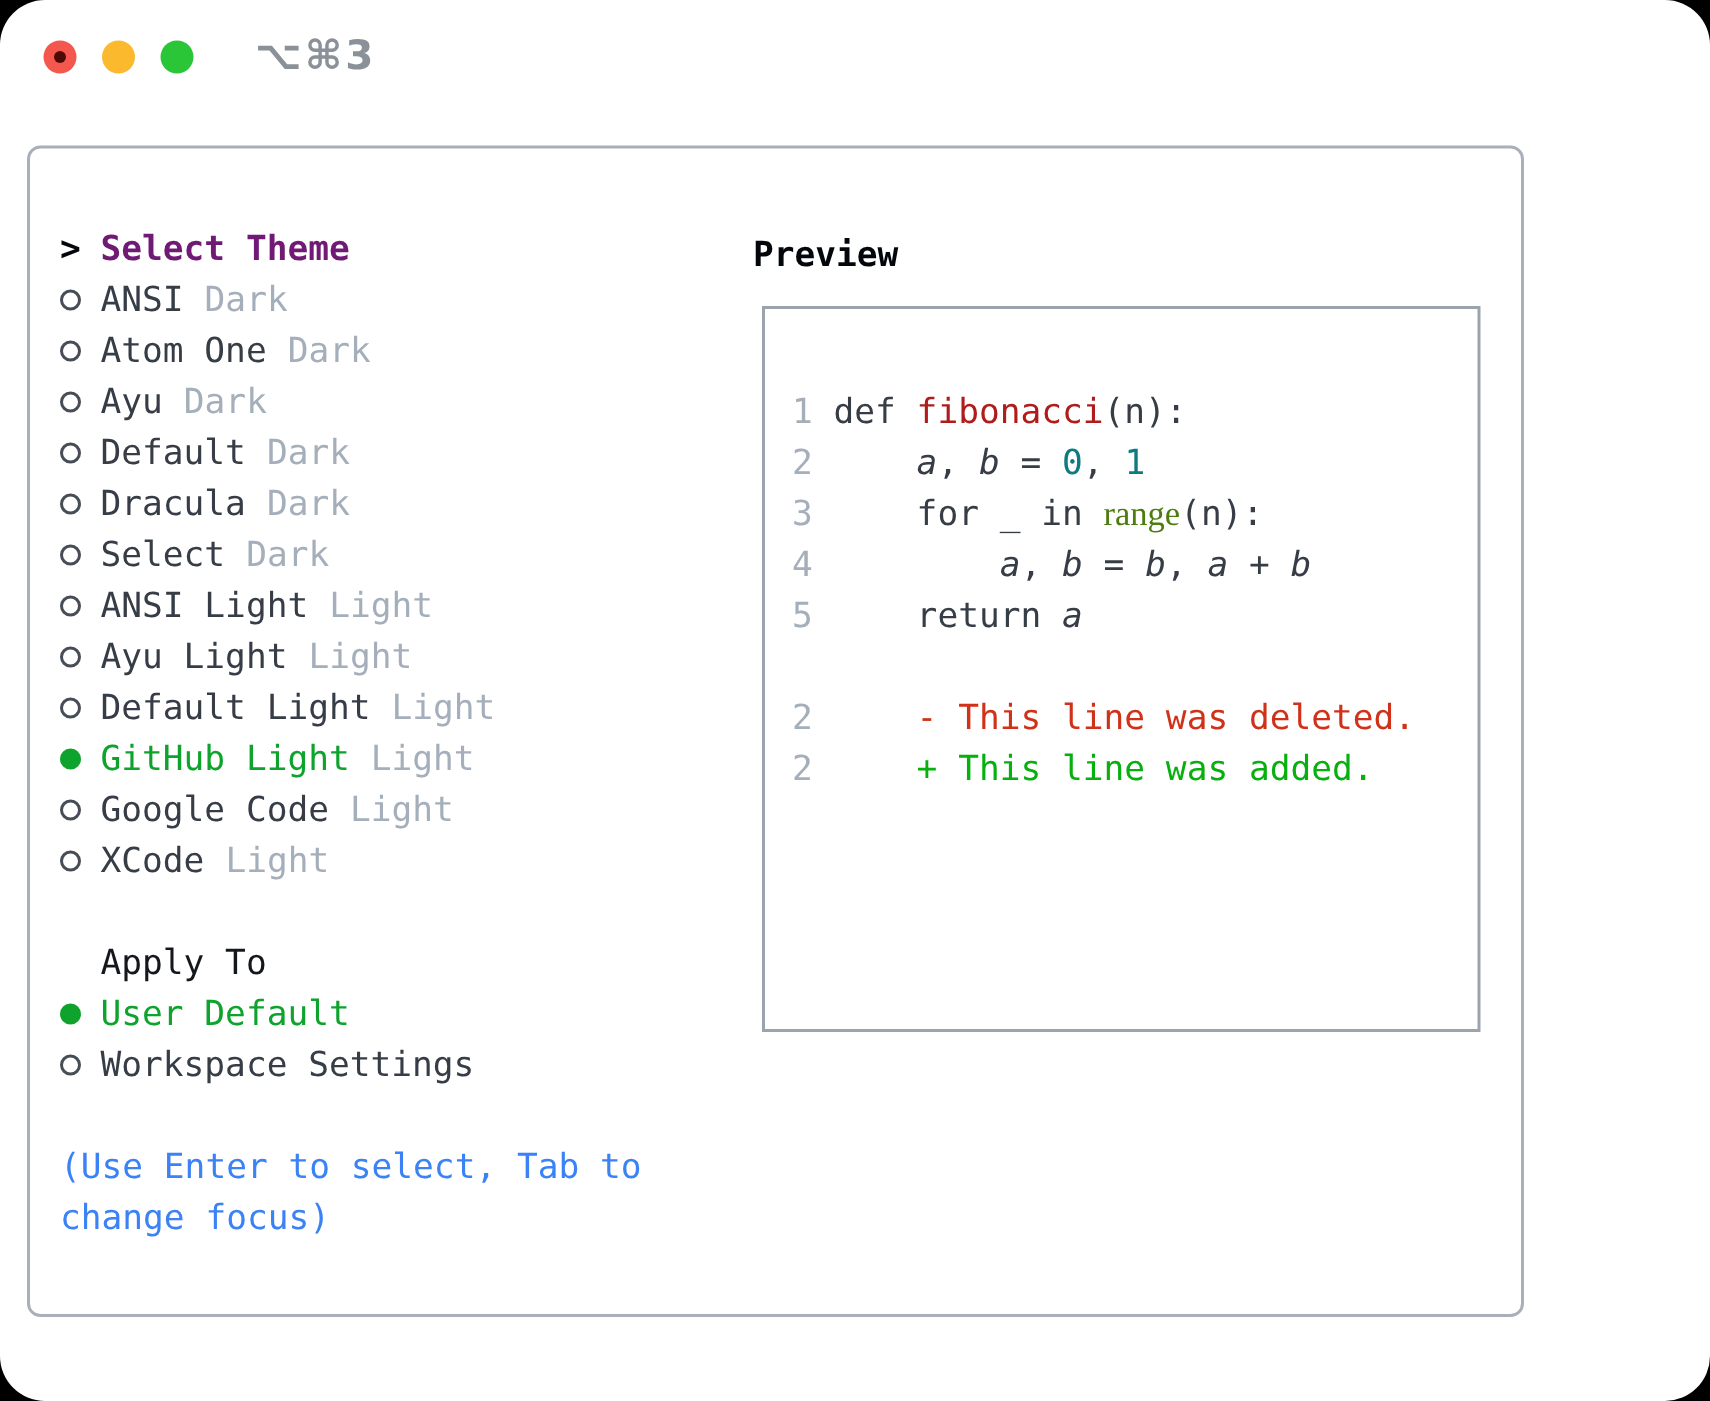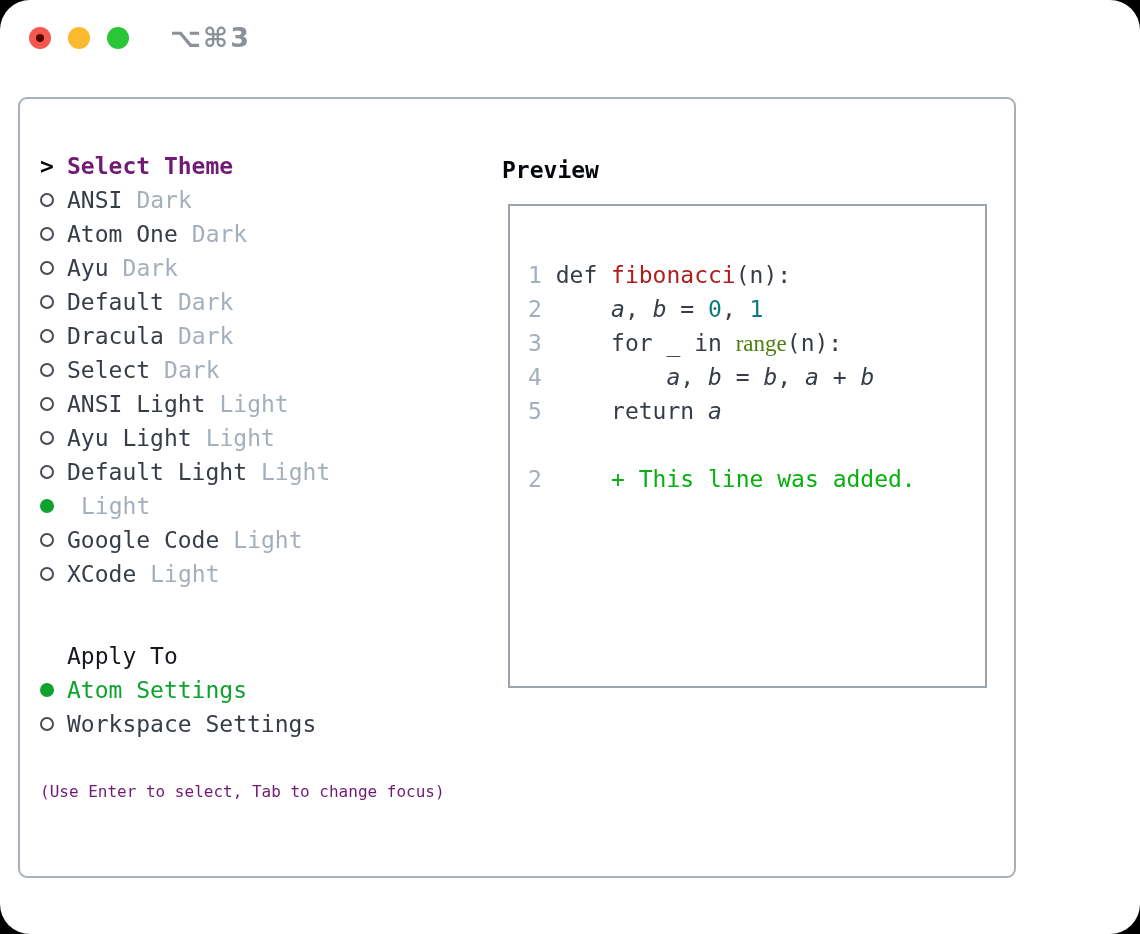--- a/index.html
+++ b/index.html
@@ -43,23 +43,23 @@
   .circle{
     width:14px;height:14px;border:2px solid #464d56;border-radius:50%;
     box-sizing:border-box;background:transparent;
   }
   .circle.filled{background:#0ea32d;border-color:#0ea32d;}
   .prompt{font-weight:bold;color:#03060a;font-size:23px;}
   .heading{font-weight:bold;color:#701a75;}
   .subheading{color:#14181d;}
   .green-text{color:#0ea32d;}
   .suffix{color:#a5afbb;margin-left:14px;}
-  .apply-block{margin-top:48px;}
+  .apply-block{margin-top:34px;}
   .help{
-    margin-top:34px;font-size:16px;line-height:34px;color:#701a75;width:442px;
+    margin-top:34px;font-size:23px;line-height:34px;color:#3b82f6;width:442px;
   }
   
   .right-col{position:absolute;left:482px;top:54px;}
   .preview-heading{
     font-size:23px;font-weight:bold;color:#03060a;line-height:34px;
   }
   .preview-box{
     margin-top:17px;margin-left:6px;
     width:479px;height:484px;box-sizing:border-box;
     border:2px solid #9ba3ad;background:#fff;
@@ -100,49 +100,50 @@
       <div id="theme-list">
           <div class="row"><span class="bullet-col"><span class="circle"></span></span><span>ANSI</span><span class="suffix">Dark</span></div>
           <div class="row"><span class="bullet-col"><span class="circle"></span></span><span>Atom One</span><span class="suffix">Dark</span></div>
           <div class="row"><span class="bullet-col"><span class="circle"></span></span><span>Ayu</span><span class="suffix">Dark</span></div>
           <div class="row"><span class="bullet-col"><span class="circle"></span></span><span>Default</span><span class="suffix">Dark</span></div>
           <div class="row"><span class="bullet-col"><span class="circle"></span></span><span>Dracula</span><span class="suffix">Dark</span></div>
           <div class="row"><span class="bullet-col"><span class="circle"></span></span><span>Select</span><span class="suffix">Dark</span></div>
           <div class="row"><span class="bullet-col"><span class="circle"></span></span><span>ANSI Light</span><span class="suffix">Light</span></div>
           <div class="row"><span class="bullet-col"><span class="circle"></span></span><span>Ayu Light</span><span class="suffix">Light</span></div>
           <div class="row"><span class="bullet-col"><span class="circle"></span></span><span>Default Light</span><span class="suffix">Light</span></div>
-          <div class="row"><span class="bullet-col"><span class="circle filled"></span></span><span class="suffix">Light</span></div>
+          <div class="row"><span class="bullet-col"><span class="circle filled"></span></span><span class="green-text">GitHub Light</span><span class="suffix">Light</span></div>
           <div class="row"><span class="bullet-col"><span class="circle"></span></span><span>Google Code</span><span class="suffix">Light</span></div>
           <div class="row"><span class="bullet-col"><span class="circle"></span></span><span>XCode</span><span class="suffix">Light</span></div>
         </div>
 
       <div class="apply-block">
         <div class="row">
           <span class="bullet-col"></span>
           <span class="subheading">Apply To</span>
         </div>
         <div id="apply-options">
-            <div class="row"><span class="bullet-col"><span class="circle filled"></span></span><span class="green-text">Atom Settings</span></div>
+            <div class="row"><span class="bullet-col"><span class="circle filled"></span></span><span class="green-text">User Default</span></div>
             <div class="row"><span class="bullet-col"><span class="circle"></span></span><span>Workspace Settings</span></div>
           </div>
       </div>
 
       <div class="help">(Use Enter to select, Tab to change focus)</div>
 
     </div>
 
     <div class="right-col">
       <div class="preview-heading">Preview</div>
       <div class="preview-box">
         <div id="code-lines">
             <div class="cline"><span class="lineno">1</span><span class="t-d">def </span><span class="t-fn">fibonacci</span><span class="t-d">(n):</span></div>
             <div class="cline"><span class="lineno">2</span><span class="t-d">    </span><span class="t-v">a</span><span class="t-d">, </span><span class="t-v">b</span><span class="t-d"> = </span><span class="t-num">0</span><span class="t-d">, </span><span class="t-num">1</span></div>
             <div class="cline"><span class="lineno">3</span><span class="t-d">    for _ in </span><span class="t-bi">range</span><span class="t-d">(n):</span></div>
             <div class="cline"><span class="lineno">4</span><span class="t-d">        </span><span class="t-v">a</span><span class="t-d">, </span><span class="t-v">b</span><span class="t-d"> = </span><span class="t-v">b</span><span class="t-d">, </span><span class="t-v">a</span><span class="t-d"> + </span><span class="t-v">b</span></div>
             <div class="cline"><span class="lineno">5</span><span class="t-d">    return </span><span class="t-v">a</span></div>
             <div class="cline"><span class="lineno"></span></div>
+            <div class="cline"><span class="lineno">2</span><span class="t-del">    - This line was deleted.</span></div>
             <div class="cline"><span class="lineno">2</span><span class="t-add">    + This line was added.</span></div>
           </div>
       </div>
     </div>
 
   </div>
 </div>
 
 </body></html>

